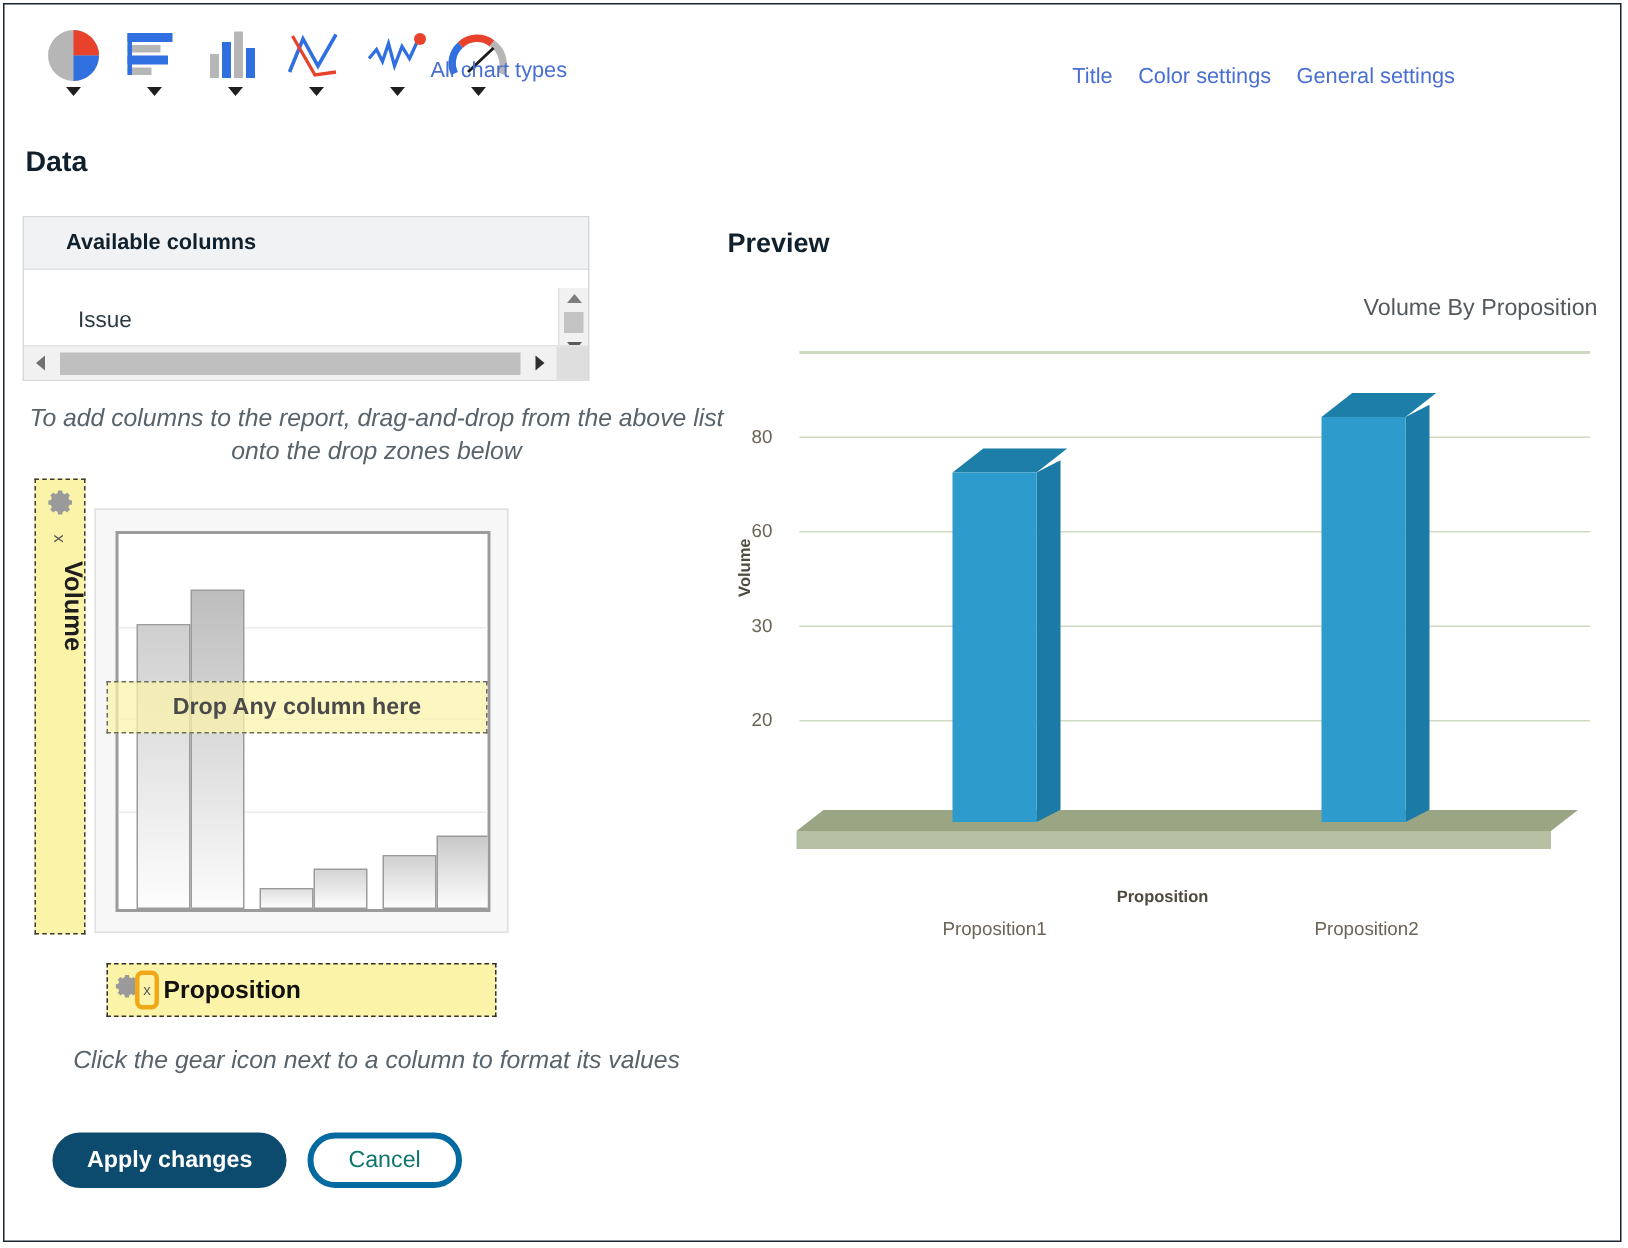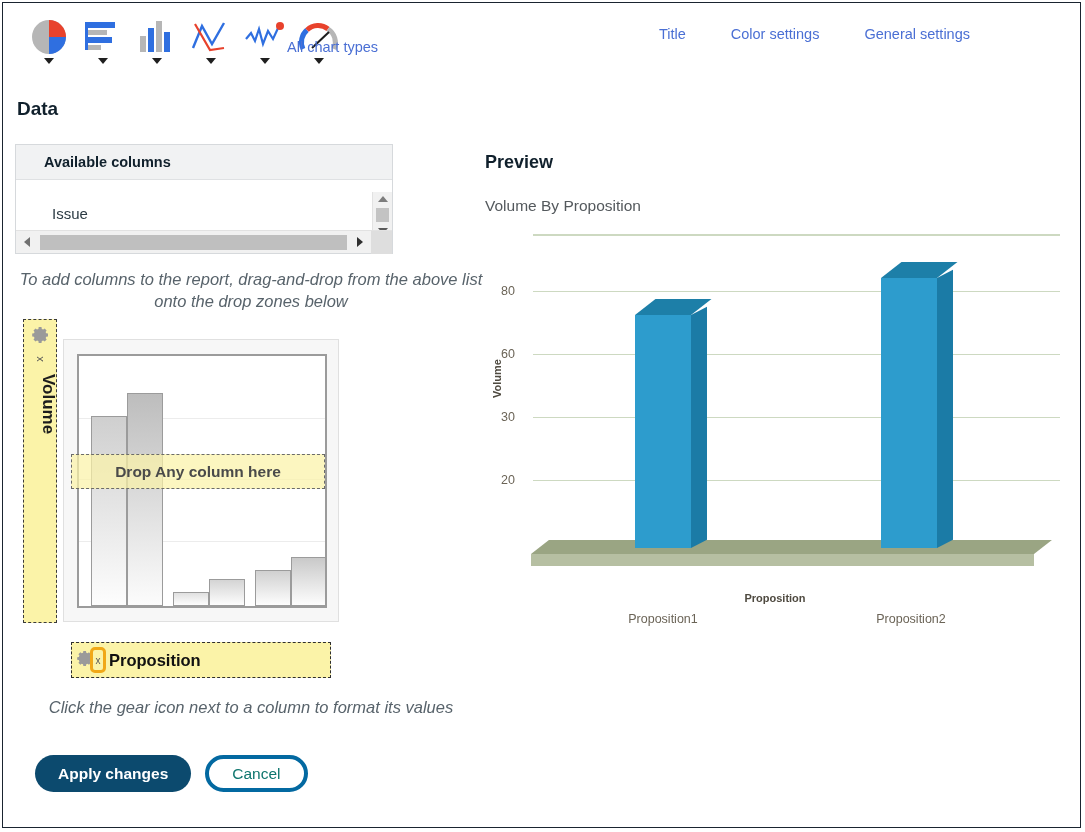--- a/index.html
+++ b/index.html
@@ -27,21 +27,21 @@
   .cticon { width:48px; display:flex; flex-direction:column; align-items:center; cursor:pointer; }
   .cticon .glyph { height:40px; display:flex; align-items:center; justify-content:center; }
   .caret {
     width:0;height:0;border-left:5px solid transparent;border-right:5px solid transparent;
     border-top:6px solid #1f1f1f; margin-top:1px;
   }
   .all-chart-types {
     position:absolute; left:284px; top:36px;
     font-size:14.5px; color:#4a6fd4; cursor:pointer;
   }
-  .topnav { position:absolute; right:110px; top:23px; display:flex; gap:45px;margin-left:26px; }
+  .topnav { position:absolute; right:110px; top:40px; display:flex; gap:17px;margin-left:26px; }
   .topnav a { font-size:14.5px; color:#4a6fd4; text-decoration:none; cursor:pointer; }
 
   
   .data-heading {
     position:absolute; left:14px; top:95px;
     font-size:19px; font-weight:bold; color:#10202c;
   }
 
   
   .avail-panel {
@@ -152,21 +152,21 @@
   .btn-primary { background:#0c4a6e; color:#fff; font-weight:bold; height:37px; padding:0 23px; border:none; }
   .btn-secondary { background:#fff; color:#0f766e; height:37px; padding:0 23px; border:4px solid #0369a1; }
 
   
   .preview-title {
     position:absolute; left:482px; top:149px;
     font-size:18px; font-weight:bold; color:#10202c;
   }
   .chart-area { position:absolute; left:482px; top:186px; width:580px; height:425px; }
   .chart-title {
-    position:absolute; left:0; top:8px; width:580px; text-align:left;
+    position:absolute; left:0; top:8px; width:580px; text-align:right;
     font-size:15.5px; color:#54595d;
   }
   .chart-topline { position:absolute; left:48px; top:45px; width:527px; height:2px; background:#cdd9c1; }
   .gridline { position:absolute; left:48px; width:527px; height:1px; background:#cdd9c1; }
   .ytick {
     position:absolute; width:34px; text-align:center;
     font-size:12.5px; color:#6b6457;
   }
   .ylabel-rot {
     position:absolute; left:6px; top:170px;

